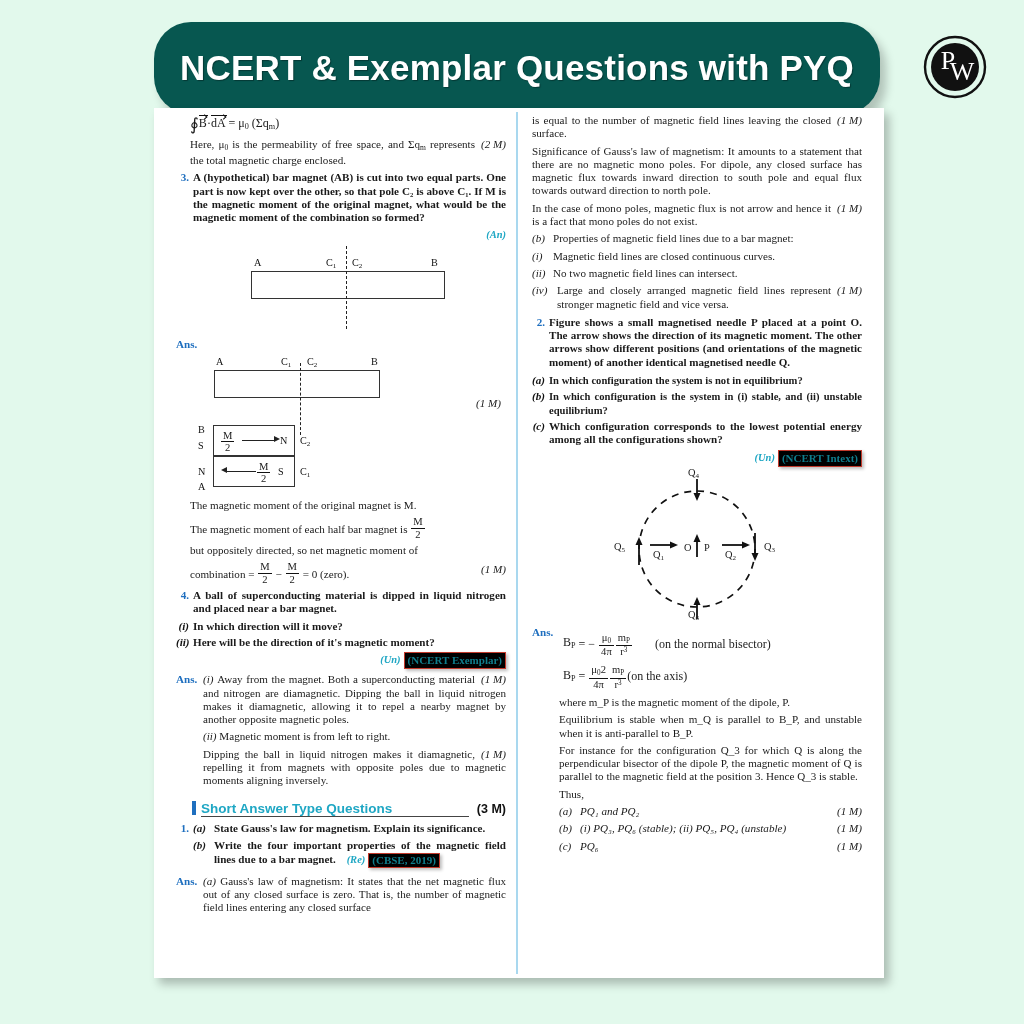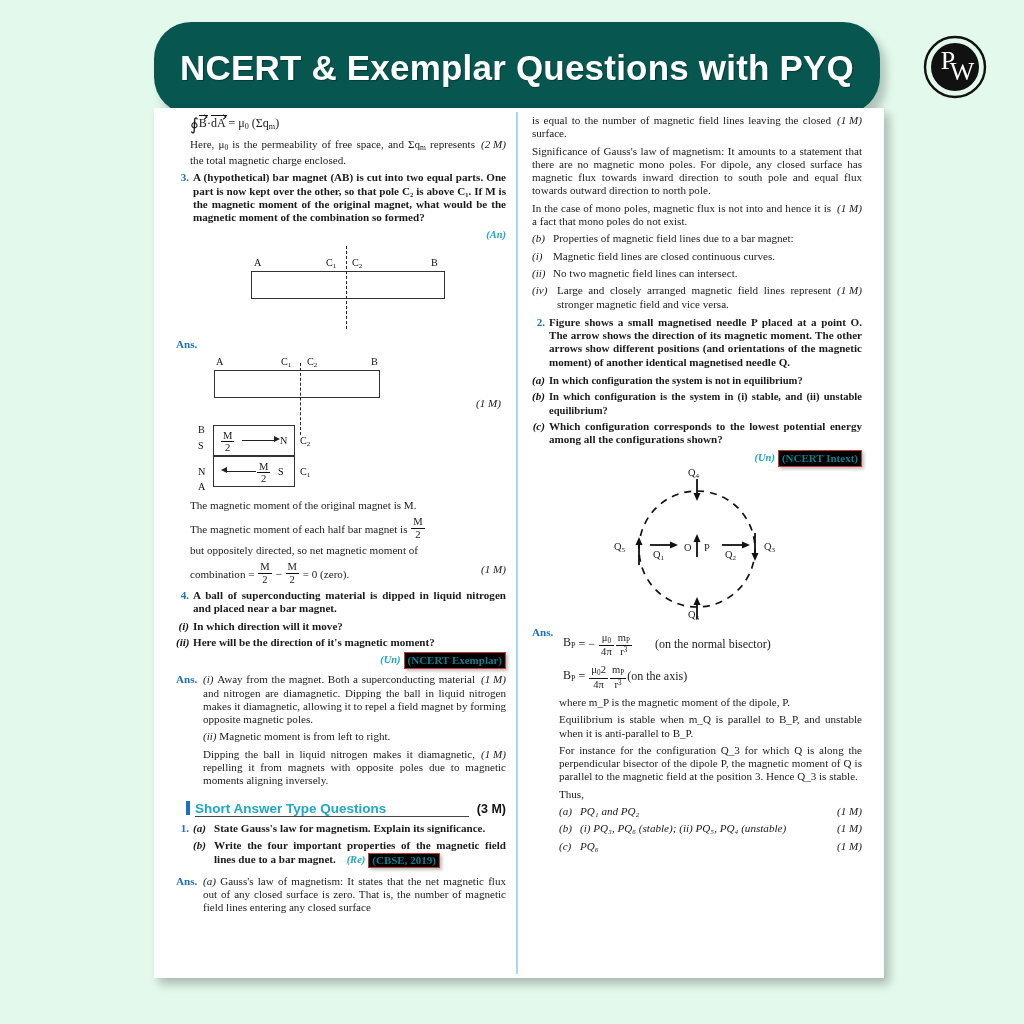--- a/index.html
+++ b/index.html
@@ -150,21 +150,21 @@
   .tag-row {
     text-align: right;
     margin: 1px 0 4px 0;
     line-height: 15px;
   }
 
   
   .section-hdr {
     display: flex;
     align-items: baseline;
-    margin: 7px 0 5px 10px;
+    margin: 7px 0 5px 16px;
     justify-content: center;
   }
   .section-bar {
     width: 4px;
     height: 14px;
     background: #1f6fbf;
     margin-right: 5px;
     position: relative;
     top: 2px;
   }
@@ -391,21 +391,21 @@
     <div class="tag-row">
       <span class="tag-un">(Un)</span><span class="tag-box">(NCERT Exemplar)</span>
     </div>
 
     <div class="ansrow">
       <div class="anslbl">Ans.</div>
       <div class="qbody">
         <div class="p">
           <span class="ital">(i)</span>
           <span class="marks">(1 M)</span>
-          <span>Away  from  the  magnet.  Both  a  superconducting material and nitrogen are diamagnetic. Dipping the ball in liquid nitrogen makes it diamagnetic, allowing it to repel a field magnet by forming opposite magnetic poles.</span>
+          <span>Away  from  the  magnet.  Both  a  superconducting material and nitrogen are diamagnetic. Dipping the ball in liquid nitrogen makes it diamagnetic, allowing it to repel a nearby magnet by another opposite magnetic poles.</span>
         </div>
         <div class="p">
           <span class="ital">(ii)</span>
           <span>Magnetic moment is from left to right.</span>
         </div>
         <div class="p">
           <span class="marks">(1 M)</span>
           <span>Dipping the ball in liquid nitrogen makes it diamagnetic, repelling  it  from  magnets  with  opposite  poles  due  to magnetic moments aligning inversely.</span>
         </div>
       </div>
@@ -447,21 +447,21 @@
 
     <div class="p">
       <span class="marks">(1 M)</span>
       <span>is equal to the number of magnetic field lines leaving the closed surface.</span>
     </div>
 
     <div class="p">Significance of Gauss's law of magnetism: It amounts to a  statement  that  there  are  no  magnetic  mono  poles.  For dipole,  any  closed  surface  has  magnetic  flux  towards inward  direction  to  south  pole  and  equal  flux  towards outward direction to north pole.</div>
 
     <div class="p">
       <span class="marks">(1 M)</span>
-      <span>In the case of mono poles, magnetic flux is not into and hence it is a fact that mono poles do not exist.</span>
+      <span>In the case of mono poles, magnetic flux is not arrow and hence it is a fact that mono poles do not exist.</span>
     </div>
 
     <div class="p" style="display:flex;">
       <span class="sublbl ital">(b)</span>
       <span style="flex:1 1 auto;">Properties of magnetic field lines due to a bar magnet:</span>
     </div>
     <div class="p" style="display:flex;">
       <span class="sublbl ital">(i)</span>
       <span style="flex:1 1 auto;">Magnetic field lines are closed continuous curves.</span>
     </div>

